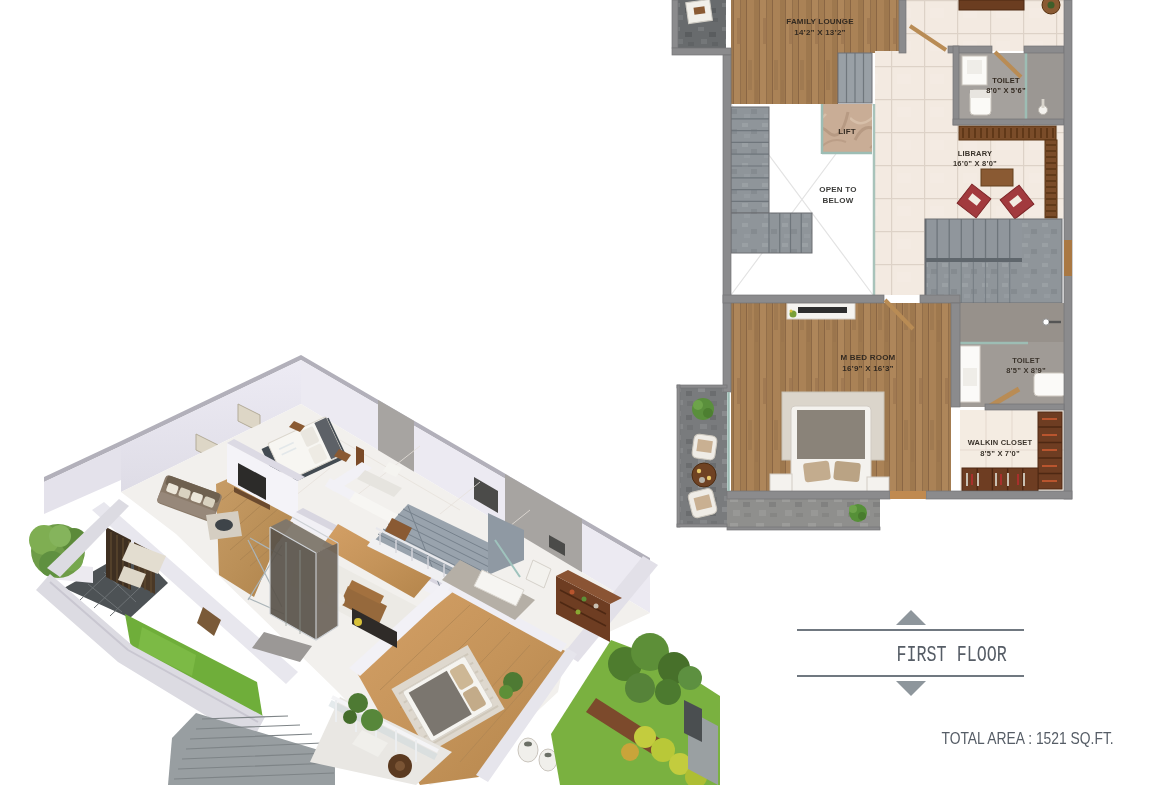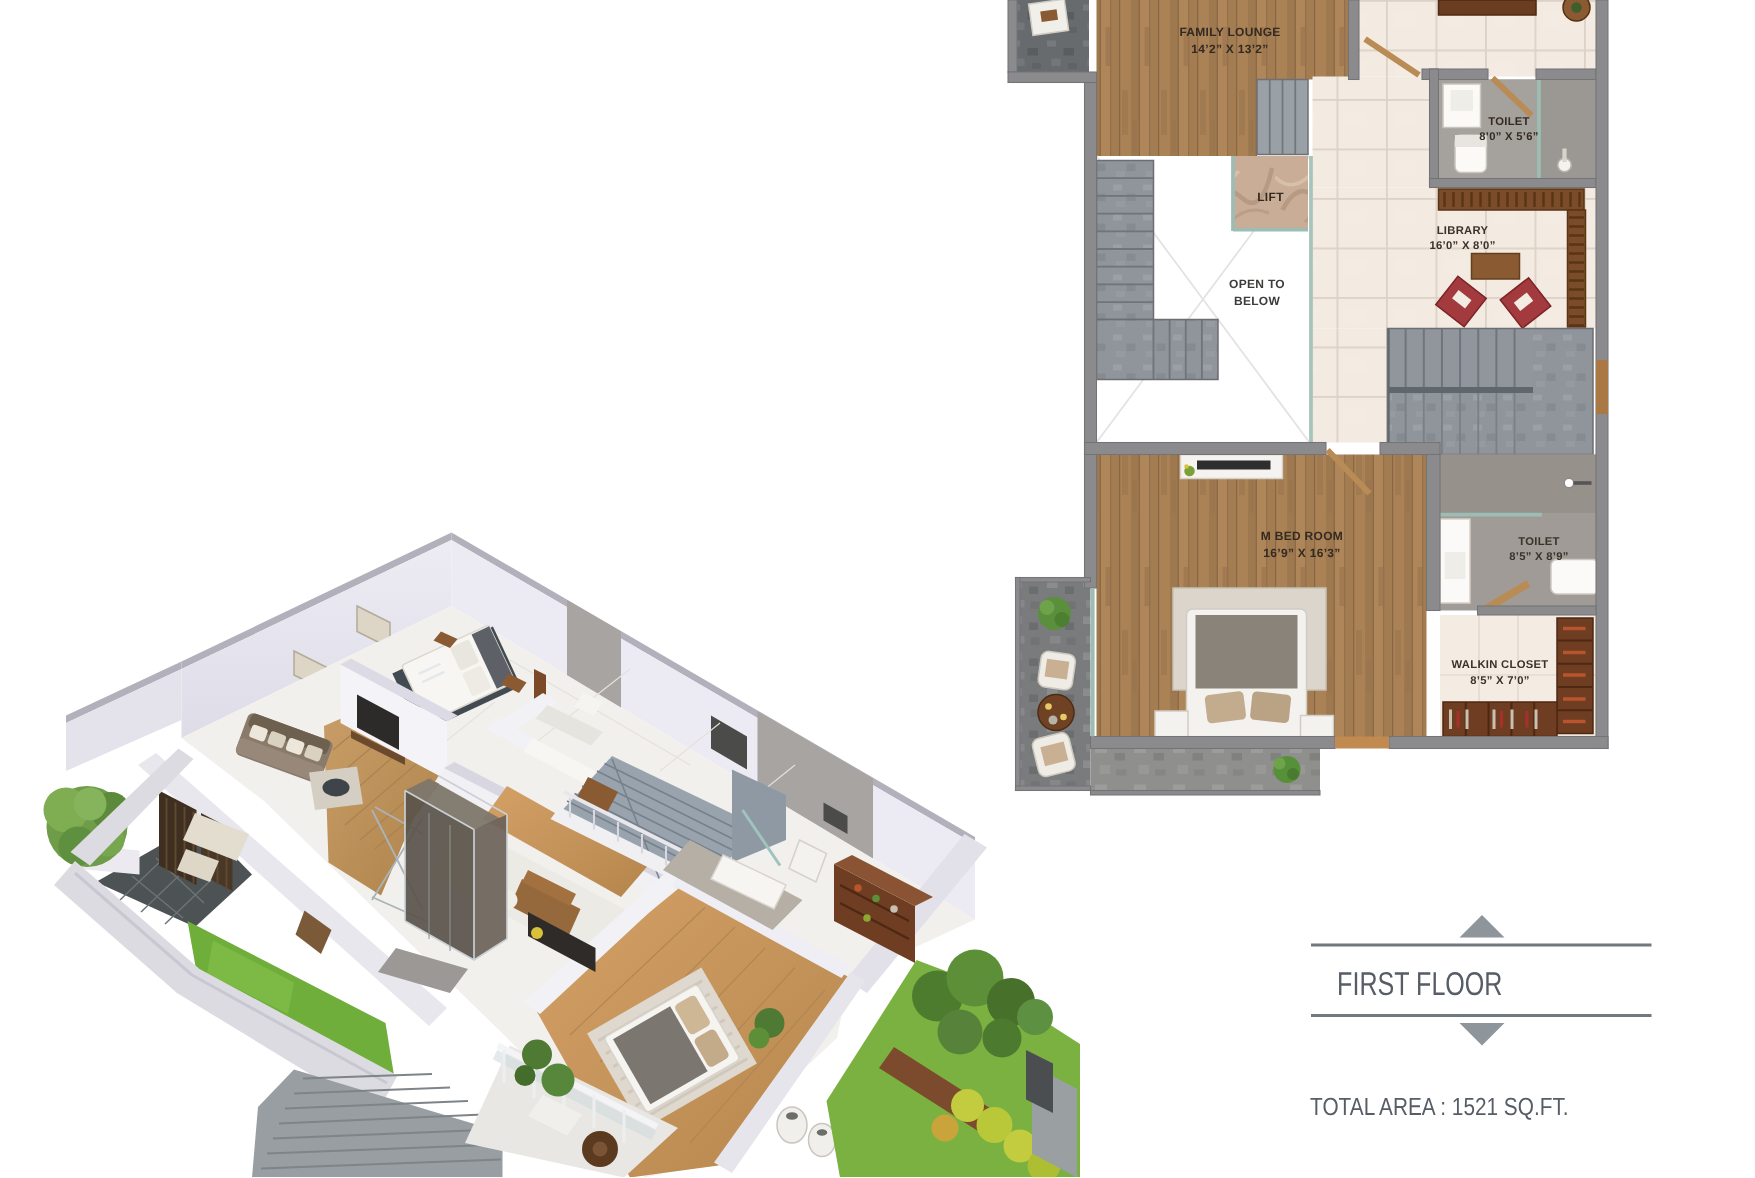--- a/index.html
+++ b/index.html
@@ -1,22 +1,22 @@
 <!DOCTYPE html>
 <html><head>
 <meta charset="utf-8">
 <style>
   html,body{margin:0;padding:0;background:#ffffff;}
   #page{position:relative;width:1170px;height:785px;background:#ffffff;overflow:hidden;
         font-family:"Liberation Sans", sans-serif;}
   .abs{position:absolute;}
-  #label-block{position:absolute;left:874px;top:610px;width:227px;text-align:left;color:#5b6269;}
+  #label-block{position:absolute;left:797px;top:610px;width:227px;text-align:right;color:#5b6269;font-family:Liberation Mono, monospace;}
   #ff-title{font-size:22px;letter-spacing:0;color:#565d66;}
   #ff-title span{display:inline-block;transform:scaleX(0.76);transform-origin:center;}
-  #ta-line{position:absolute;left:790px;top:729px;width:340px;text-align:center;
+  #ta-line{position:absolute;left:790px;top:729px;width:340px;text-align:right;
            font-size:16.5px;color:#565d66;}
   #ta-line span{display:inline-block;transform:scaleX(0.84);transform-origin:center;}
 </style>
 </head>
 <body>
 <div id="page">
 
 <svg id="iso" class="abs" style="left:20px;top:350px" width="700" height="435" viewBox="20 350 700 435">
 <defs>
   <linearGradient id="wood3a" x1="0" y1="0" x2="1" y2="1">

